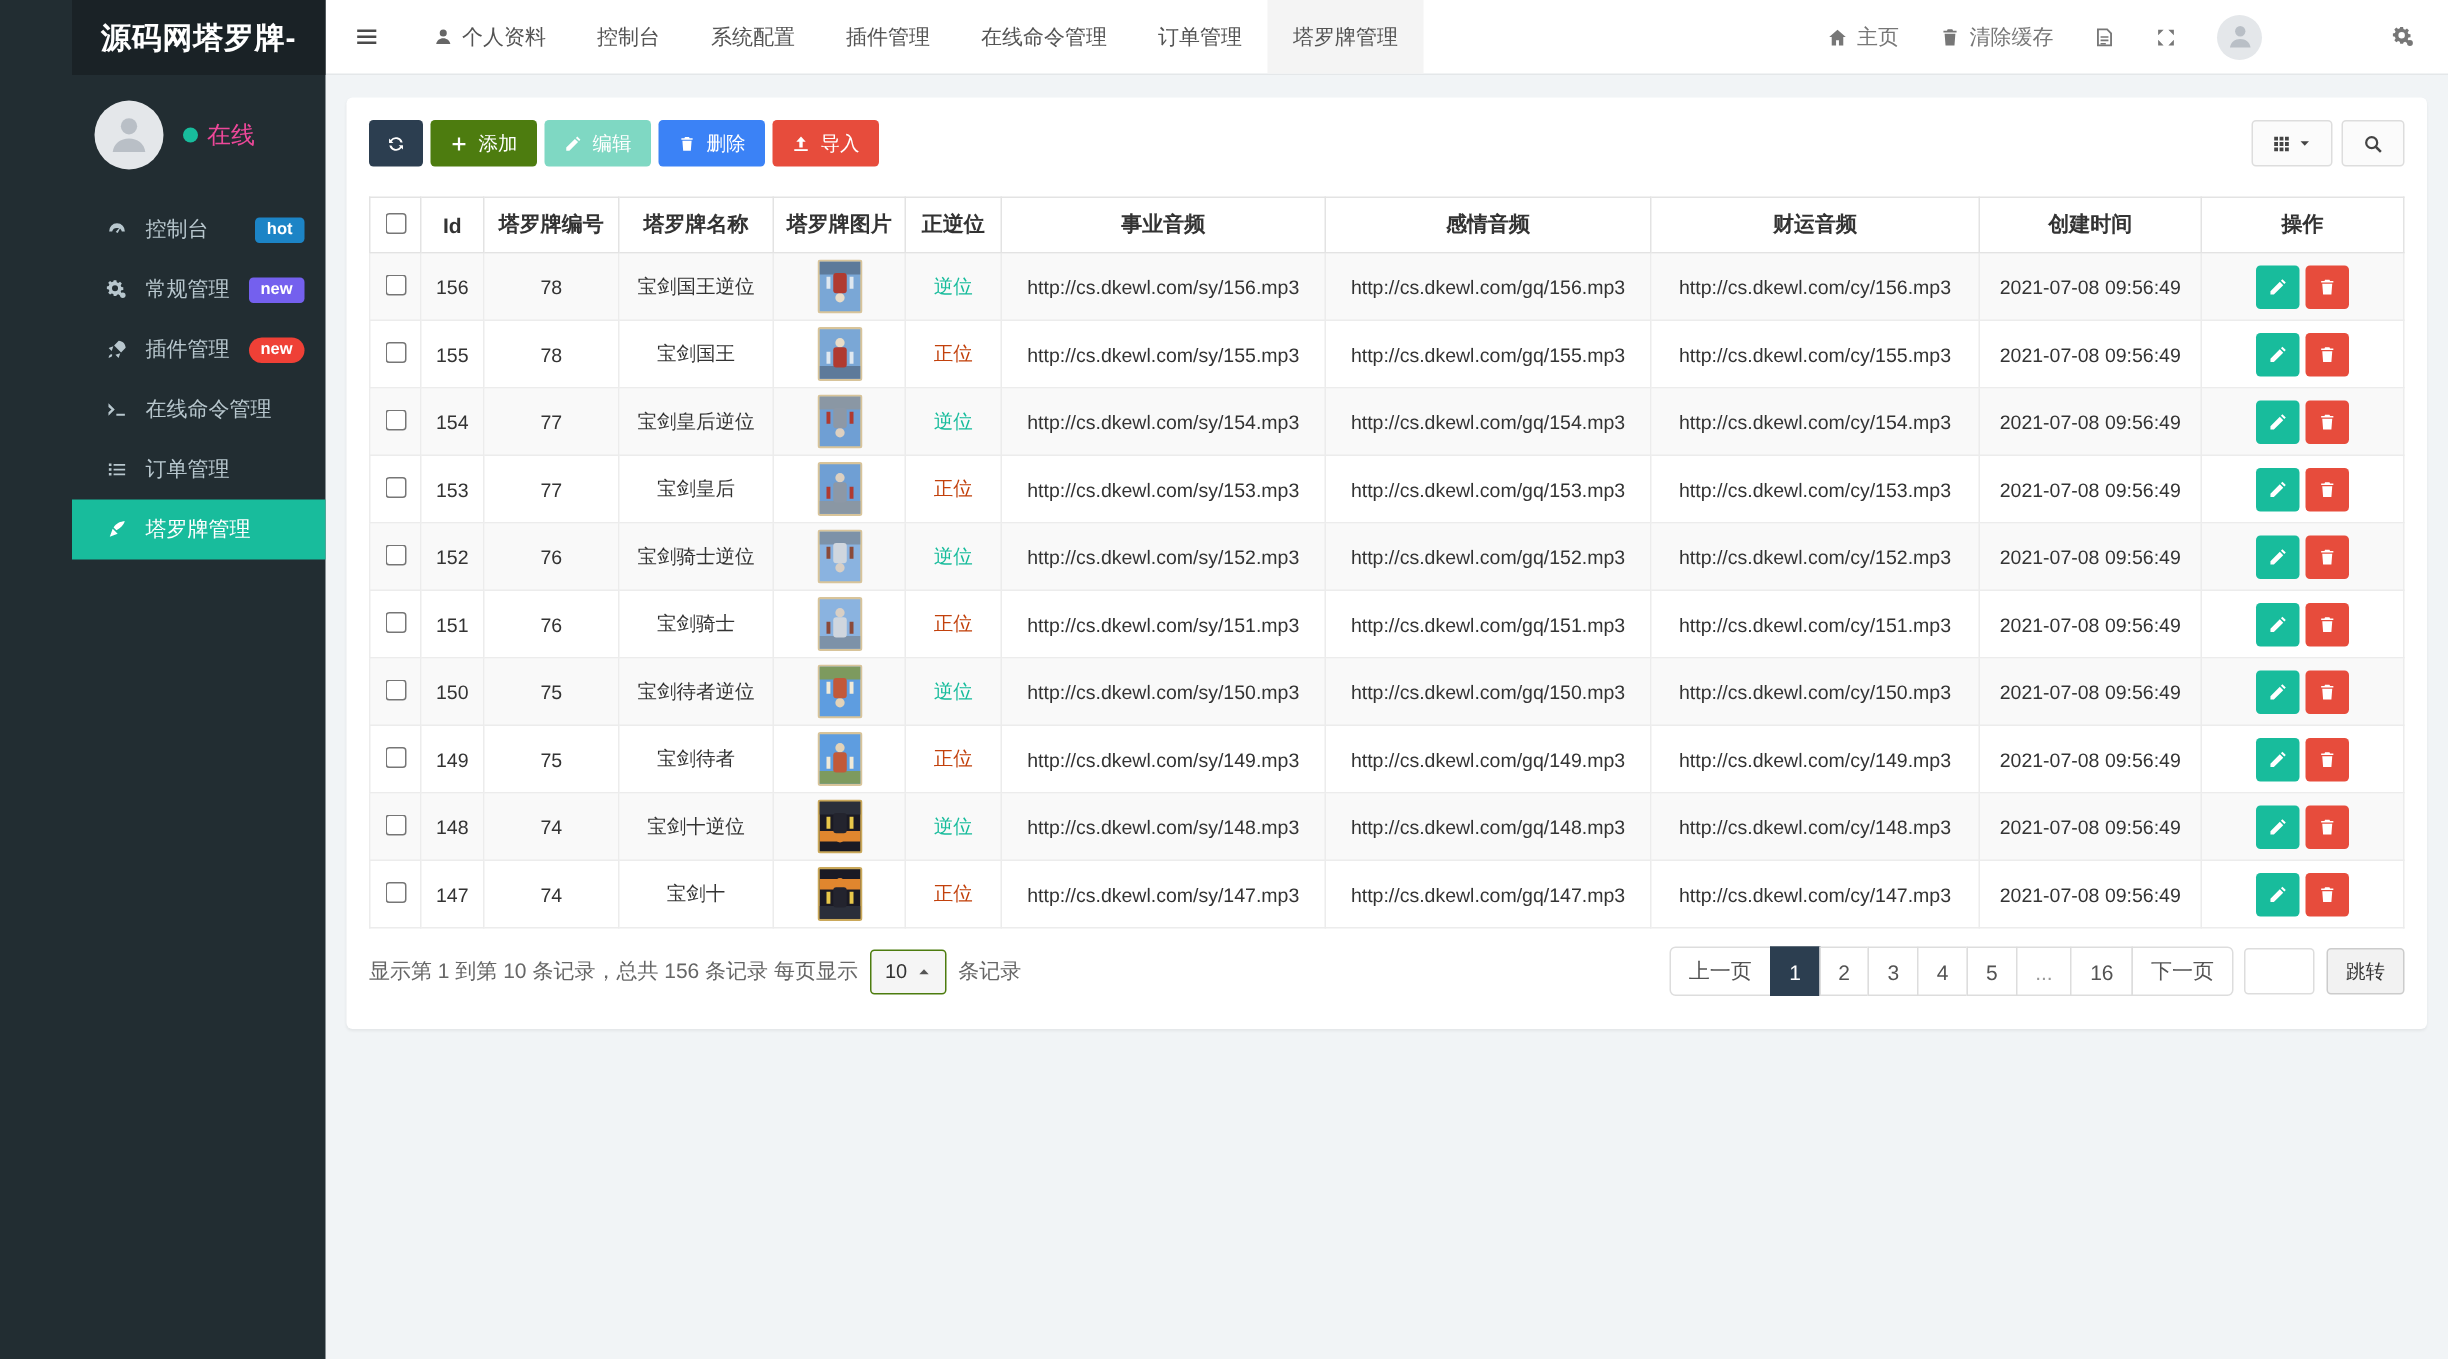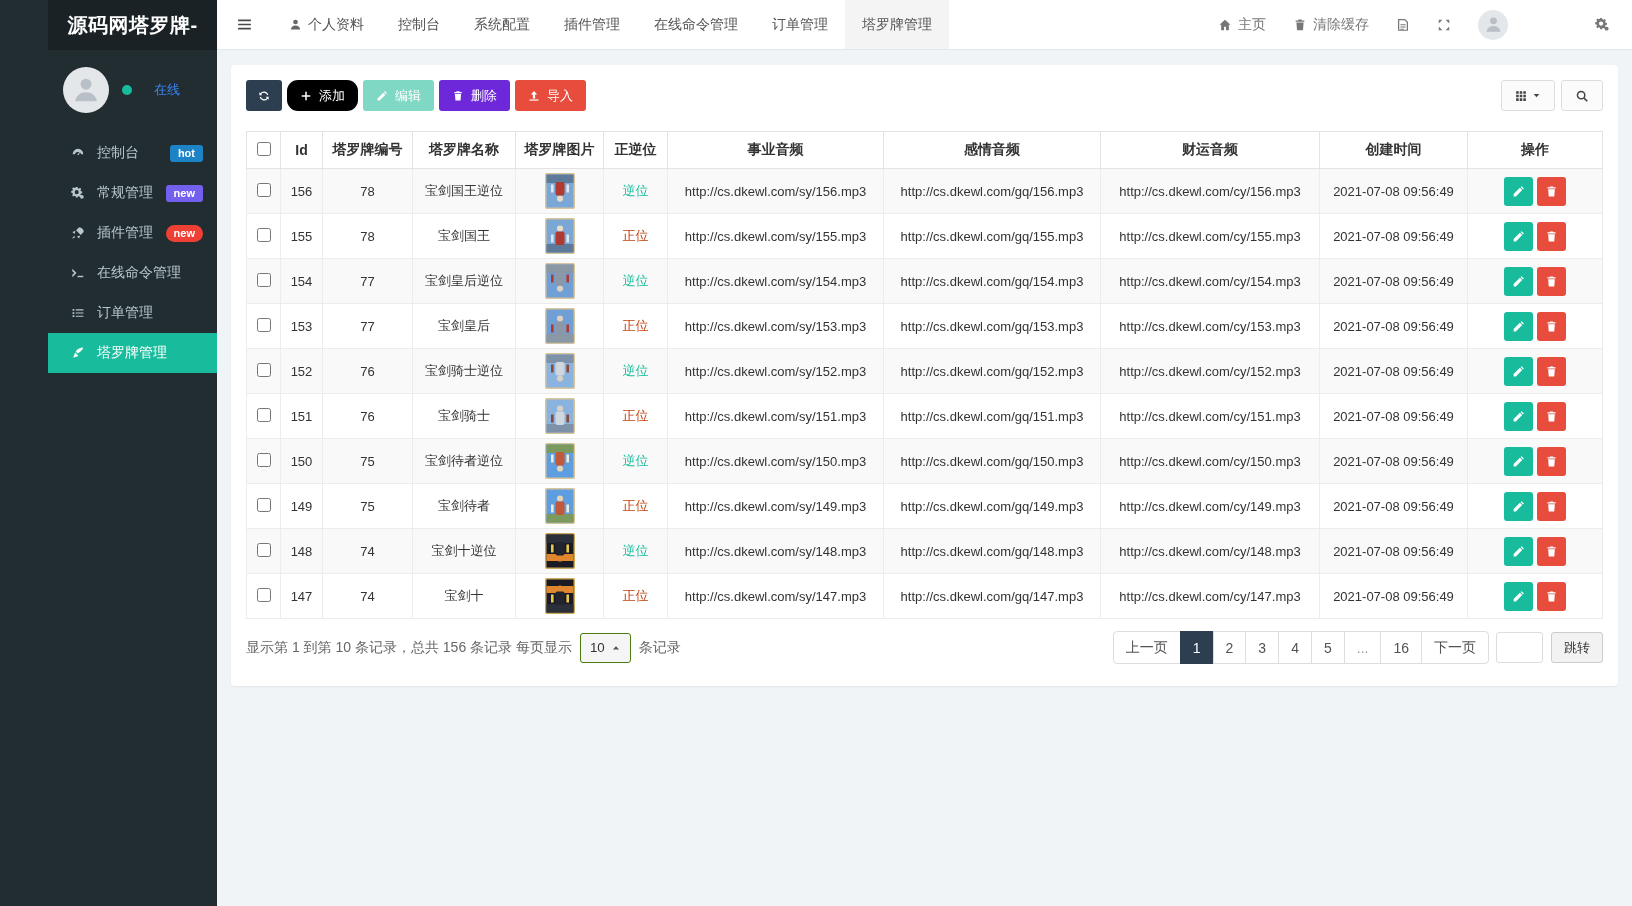--- a/index.html
+++ b/index.html
@@ -9,21 +9,21 @@
   .icon { display:inline-flex; align-items:center; justify-content:center; }
   .icon svg { width:1em; height:1em; fill:currentColor; display:block; }
 
   
   .sidebar { position:absolute; left:0; top:0; width:217px; height:906px; background:#222d32; z-index:5;padding-left:48px; }
   .logo { height:50px; background:#1a2226; color:#fff; font-size:20px; font-weight:bold;
           display:flex; align-items:center; justify-content:center; letter-spacing:.5px; }
   .user-panel { display:flex; align-items:center; gap:13px; padding:17px 15px 14px 15px; }
   .avatar-lg { width:46px; height:46px; border-radius:50%; background:#e4e7ea; color:#b9bfc6;
                display:flex; align-items:center; justify-content:center; font-size:30px; overflow:hidden; }
-  .online { display:flex; align-items:center; gap:22px; color:#3b82f6; font-size:13px; }
+  .online { display:flex; align-items:center; gap:6px; color:#ec4899; font-size:16px; }
   .online .dot { width:10px; height:10px; border-radius:50%; background:#18bc9c; display:inline-block; }
   .side-search { position:relative; margin:4px 15px 12px 15px; }
   .side-search input { width:100%; height:34px; background:#374850; border:none; border-radius:4px;
                        color:#eee; font-size:13px; padding:0 32px 0 12px; outline:none; }
   .side-search input::placeholder { color:#8aa4af; }
   .side-search .icon { position:absolute; right:10px; top:9px; color:#90a4ae; font-size:14px; }
   .menu { margin-top:6px; }
   .menu-item { height:40px; display:flex; align-items:center; gap:11px; padding:0 14px 0 22px;
                color:#b8c7ce; font-size:14px; cursor:pointer; }
   .menu-item .icon { font-size:14px; width:16px; color:#b8c7ce; }
@@ -50,23 +50,23 @@
 
   
   .content { position:absolute; left:217px; top:51px; right:0; bottom:0; background:#f1f4f6; }
   .card { margin:14px; height:621px; background:#fff; border-radius:4px; box-shadow:0 1px 2px rgba(0,0,0,.06); padding:15px; }
 
   .toolbar { display:flex; gap:5px; margin-bottom:20px; }
   .btn { height:31px; border:none; border-radius:3px; color:#fff; font-size:13px;
          display:inline-flex; align-items:center; gap:7px; padding:0 13px; cursor:pointer; }
   .btn .icon { font-size:12px; }
   .btn-refresh { background:#2c3e50; padding:0 12px; }
-  .btn-add { background:#000000;border-radius:11px; }
+  .btn-add { background:#4d7c0f; }
   .btn-edit { background:#7fd8c3; }
-  .btn-del { background:#6d28d9;align-items:center; }
+  .btn-del { background:#3b82f6;align-items:center; }
   .btn-import { background:#e74c3c; }
   .toolbar-right { margin-left:auto; display:flex; gap:6px; }
   .btn-light { background:#fbfbfb; border:1px solid #ddd; color:#444; gap:5px; }
   .btn-light .icon { font-size:12px; color:#444; }
 
   table { width:100%; border-collapse:collapse; table-layout:fixed; }
   th { height:37px; border:1px solid #e3e3e3; font-size:14px; font-weight:bold; text-align:center; color:#333; background:#fff; padding:0 6px; }
   td { height:45px; border:1px solid #ececec; text-align:center; font-size:13px; color:#333; padding:2px 6px; overflow:hidden; }
   tbody tr:nth-child(odd) td { background:#f9f9f9; }
   .pos-rev { color:#18bc9c; }

